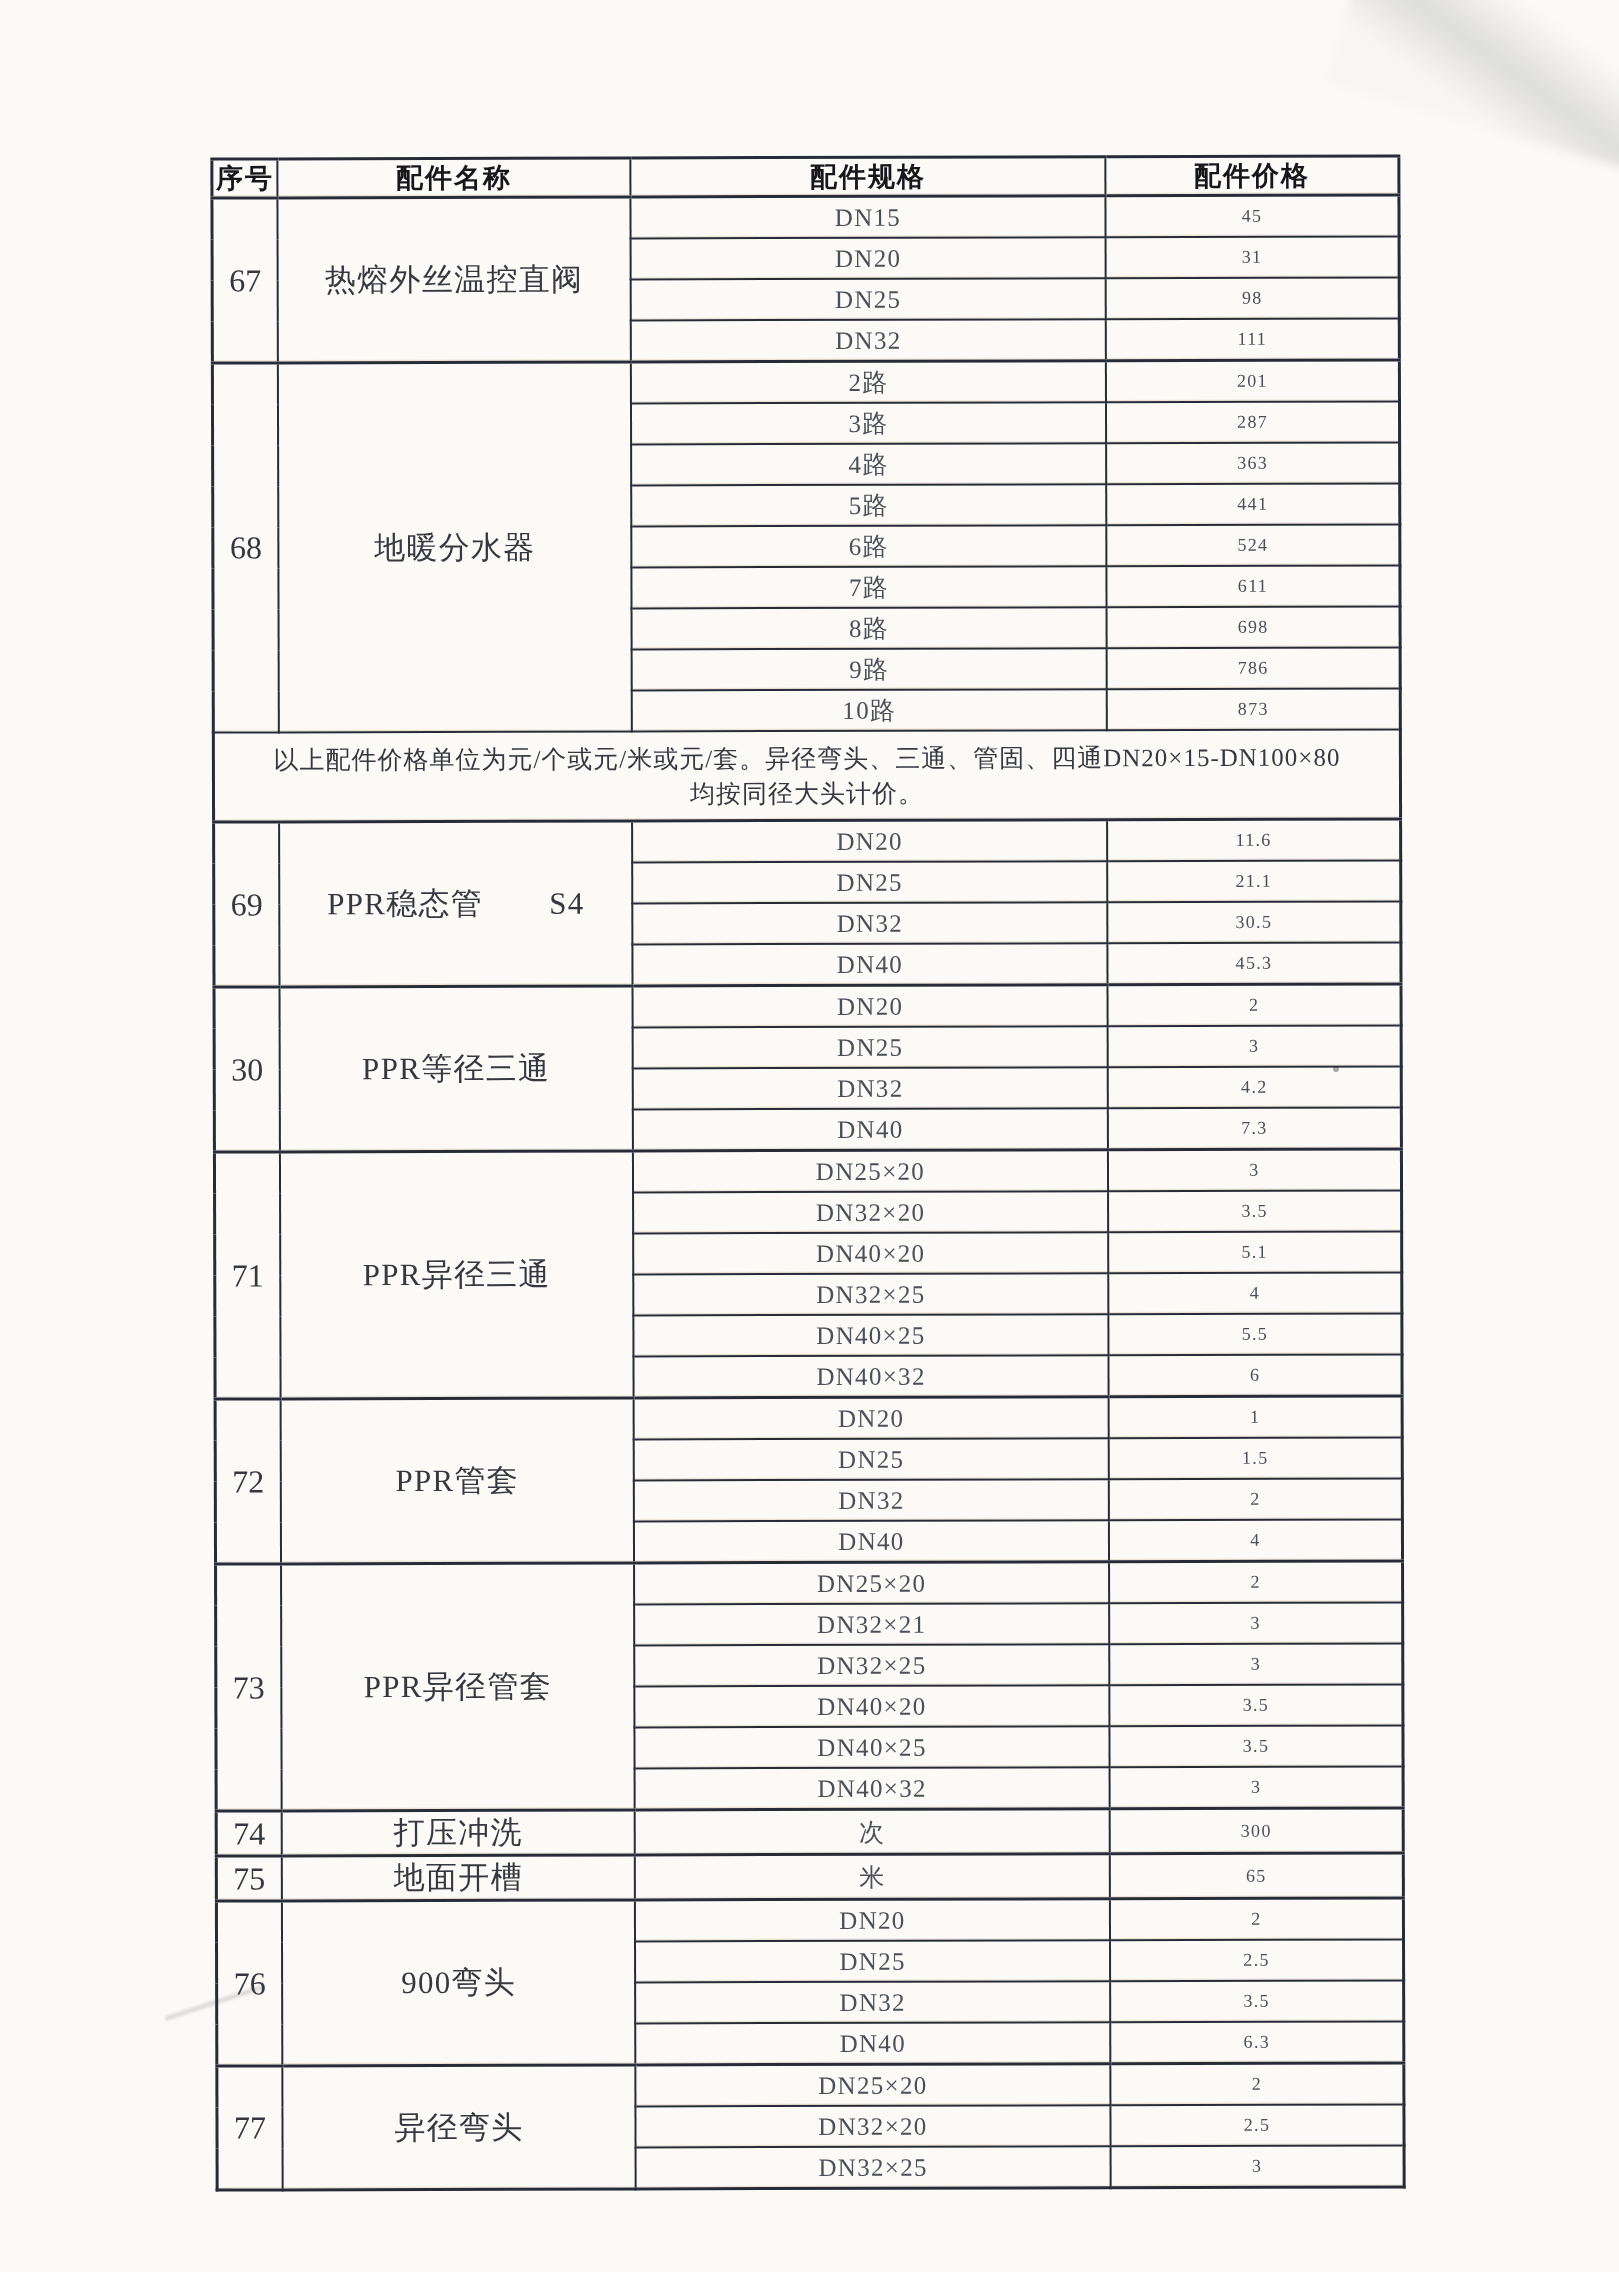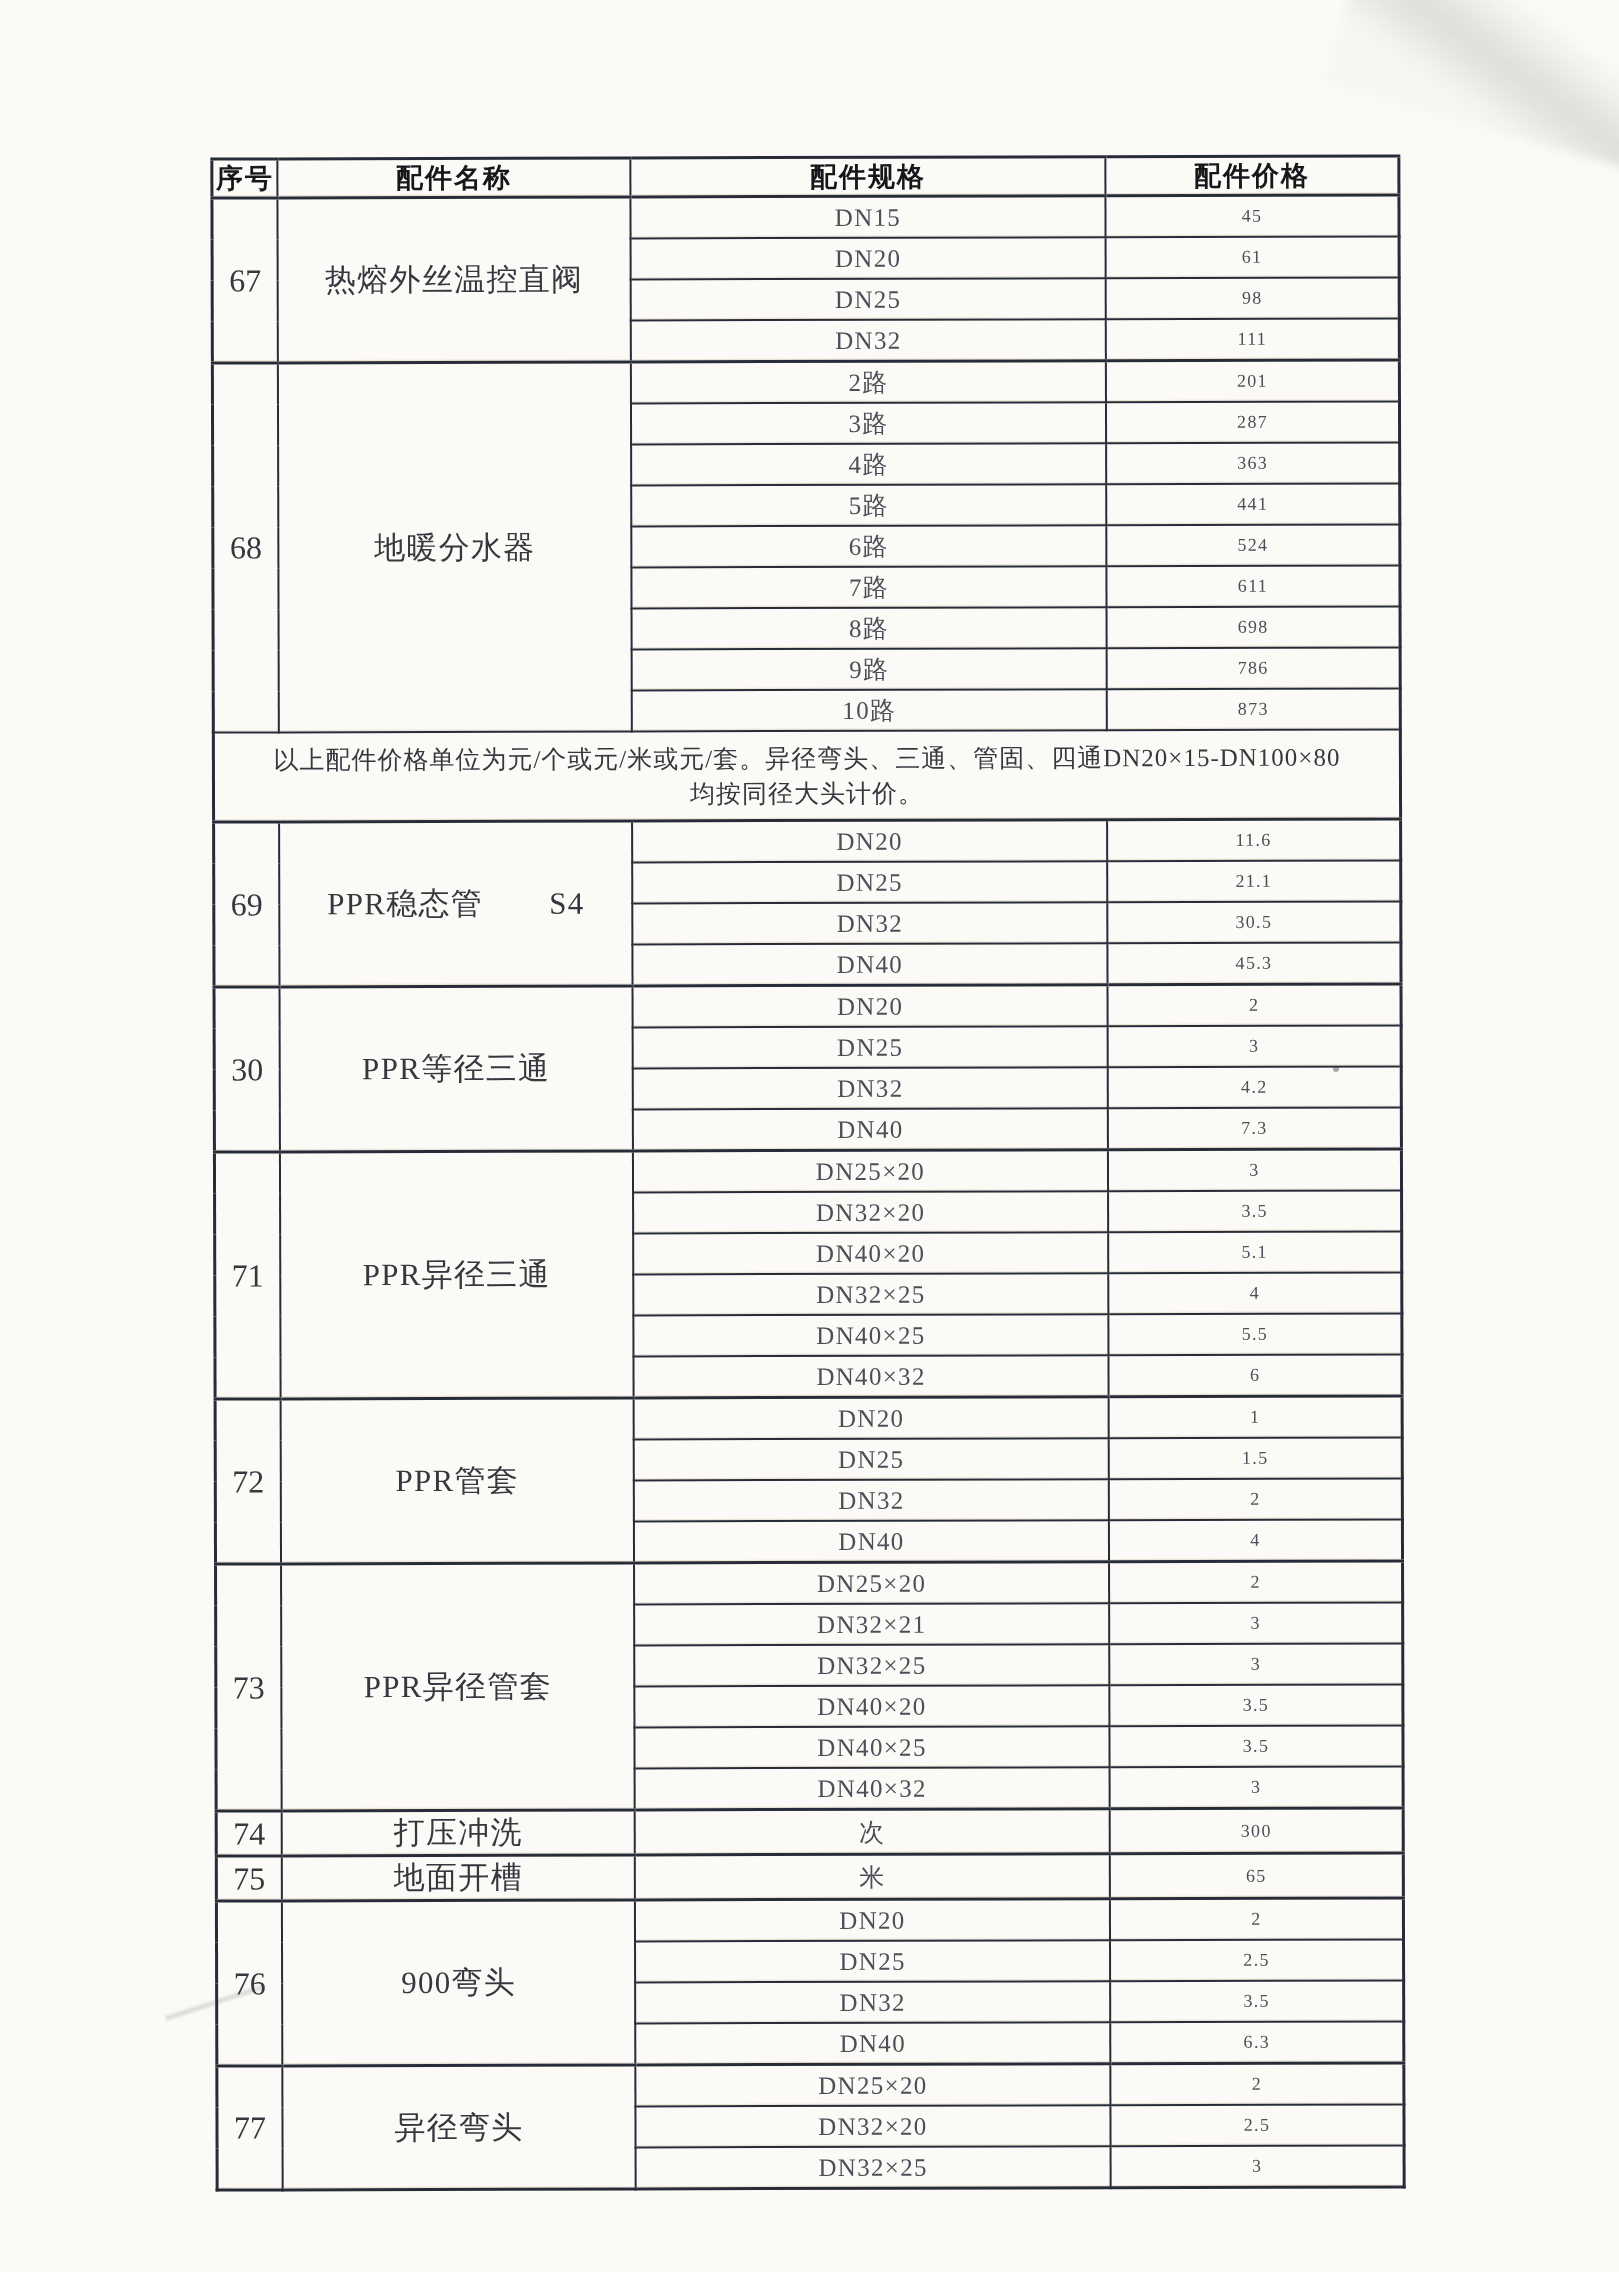--- a/index.html
+++ b/index.html
@@ -90,21 +90,21 @@
     </thead>
     <tbody>
         <tr class="group-start">
           <td rowspan="4" class="no-cell">67</td>
           <td rowspan="4" class="name-cell"><span>热熔外丝温控直阀</span></td>
           <td class="spec-cell">DN15</td>
           <td class="price-cell">45</td>
         </tr>
         <tr>
           <td class="spec-cell">DN20</td>
-          <td class="price-cell">61</td>
+          <td class="price-cell">31</td>
         </tr>
         <tr>
           <td class="spec-cell">DN25</td>
           <td class="price-cell">98</td>
         </tr>
         <tr>
           <td class="spec-cell">DN32</td>
           <td class="price-cell">111</td>
         </tr>
         <tr class="group-start">

